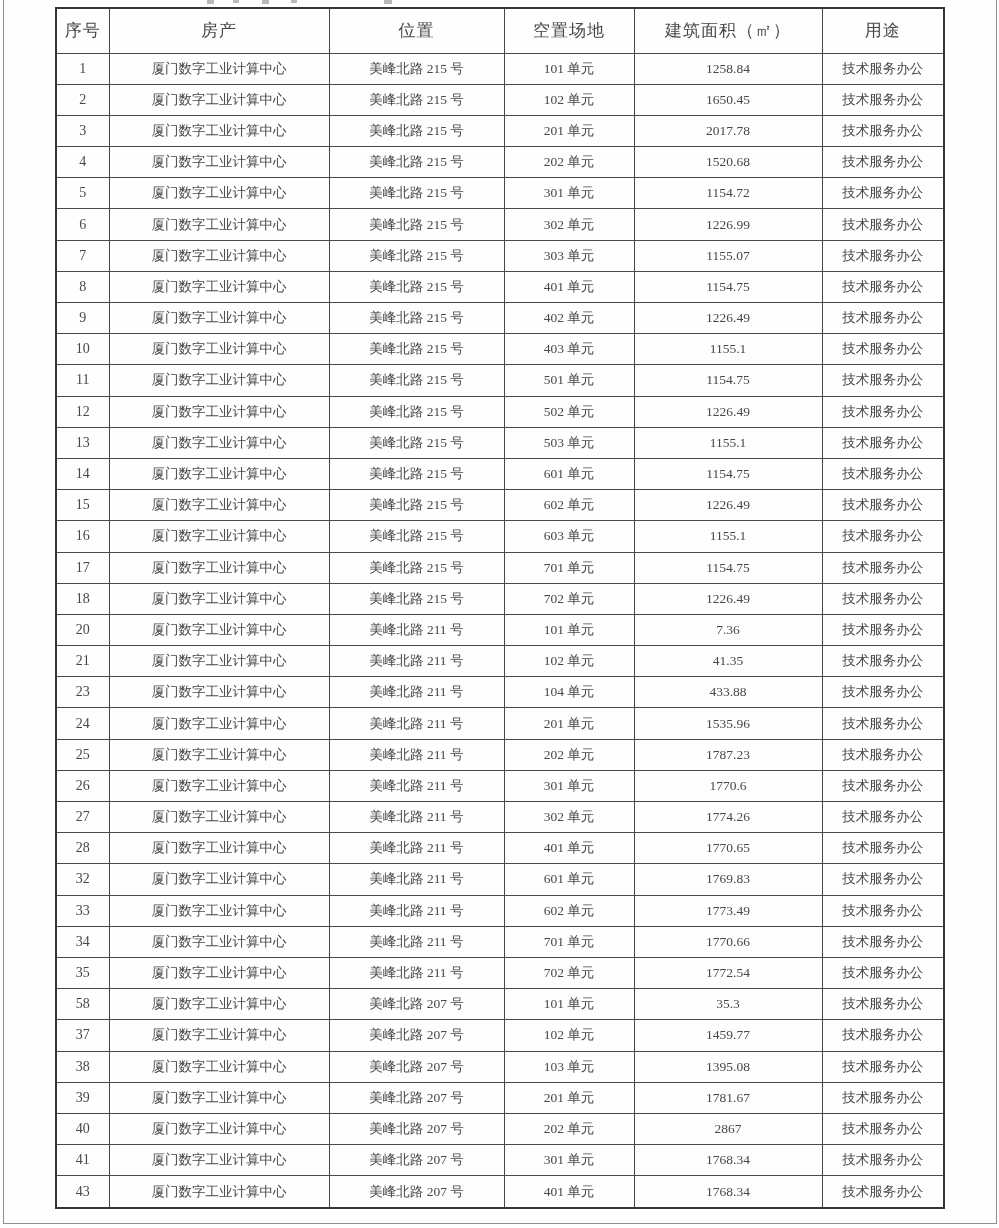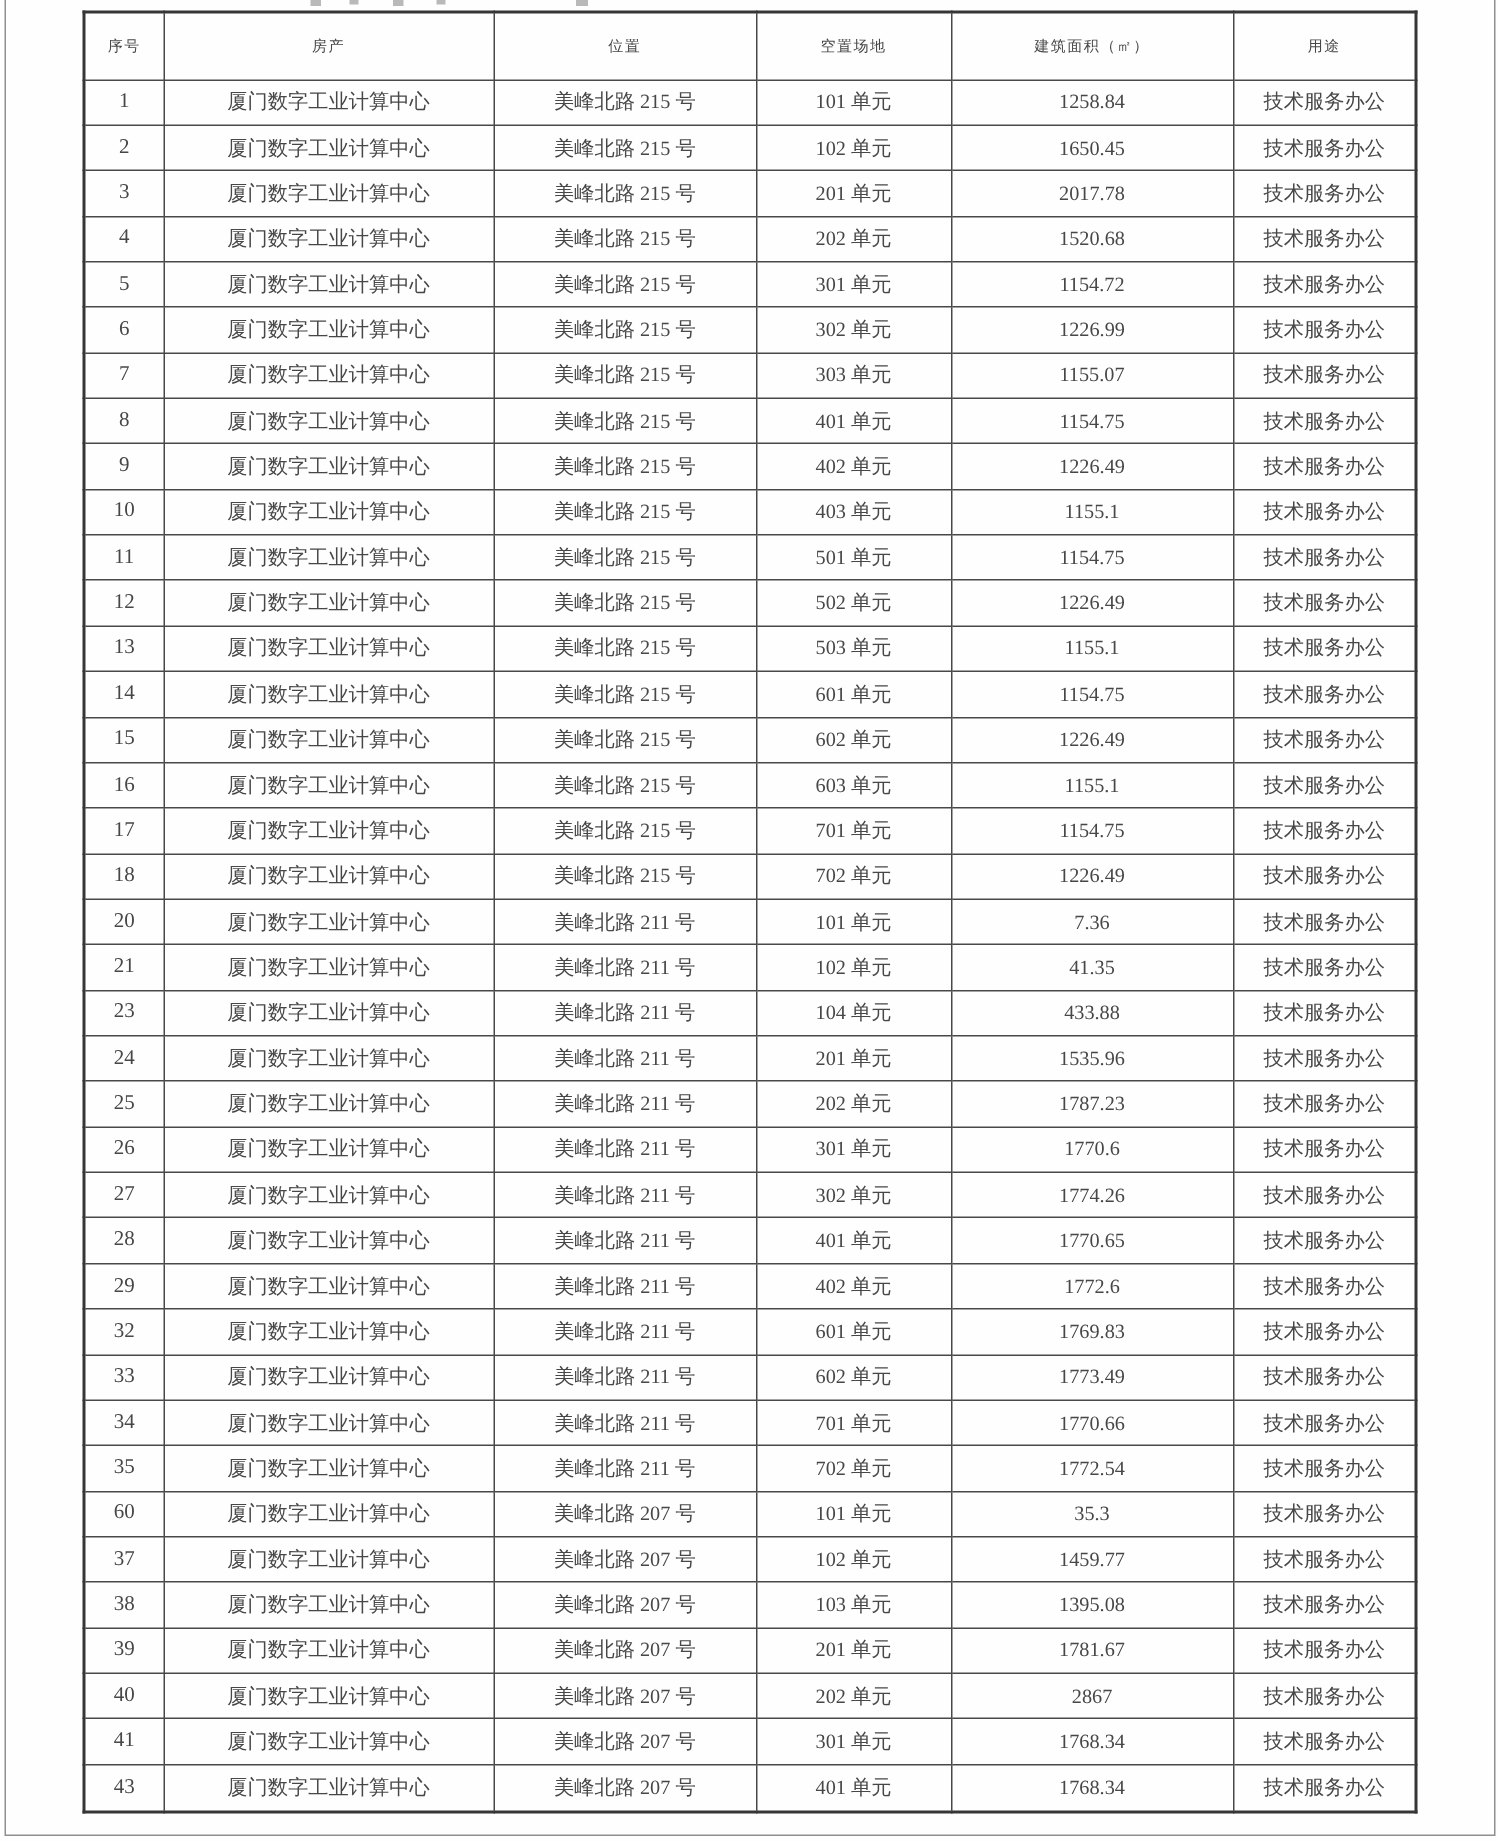--- a/index.html
+++ b/index.html
@@ -56,21 +56,21 @@
     text-align: center;
     vertical-align: middle;
     color: #474747;
     font-weight: normal;
     padding: 0 2px;
     overflow: hidden;
     white-space: nowrap;
   }
   thead tr { height: 45px; }
   thead th {
-    font-size: 10px;
+    font-size: 17px;
     color: #3b3b3b;
     letter-spacing: 1px;
   }
   tbody td {
     font-size: 13.5px;
   }
   td.c-index { font-size: 14px; }
 </style>
 </head>
 <body>
@@ -309,28 +309,20 @@
         </tr>
         <tr>
           <td class="c-index">28</td>
           <td class="c-property">厦门数字工业计算中心</td>
           <td class="c-location">美峰北路 211 号</td>
           <td class="c-unit">401 单元</td>
           <td class="c-area">1770.65</td>
           <td class="c-usage">技术服务办公</td>
         </tr>
         <tr>
-          <td class="c-index">29</td>
-          <td class="c-property">厦门数字工业计算中心</td>
-          <td class="c-location">美峰北路 211 号</td>
-          <td class="c-unit">402 单元</td>
-          <td class="c-area">1772.6</td>
-          <td class="c-usage">技术服务办公</td>
-        </tr>
-        <tr>
           <td class="c-index">32</td>
           <td class="c-property">厦门数字工业计算中心</td>
           <td class="c-location">美峰北路 211 号</td>
           <td class="c-unit">601 单元</td>
           <td class="c-area">1769.83</td>
           <td class="c-usage">技术服务办公</td>
         </tr>
         <tr>
           <td class="c-index">33</td>
           <td class="c-property">厦门数字工业计算中心</td>
@@ -349,21 +341,21 @@
         </tr>
         <tr>
           <td class="c-index">35</td>
           <td class="c-property">厦门数字工业计算中心</td>
           <td class="c-location">美峰北路 211 号</td>
           <td class="c-unit">702 单元</td>
           <td class="c-area">1772.54</td>
           <td class="c-usage">技术服务办公</td>
         </tr>
         <tr>
-          <td class="c-index">60</td>
+          <td class="c-index">58</td>
           <td class="c-property">厦门数字工业计算中心</td>
           <td class="c-location">美峰北路 207 号</td>
           <td class="c-unit">101 单元</td>
           <td class="c-area">35.3</td>
           <td class="c-usage">技术服务办公</td>
         </tr>
         <tr>
           <td class="c-index">37</td>
           <td class="c-property">厦门数字工业计算中心</td>
           <td class="c-location">美峰北路 207 号</td>

